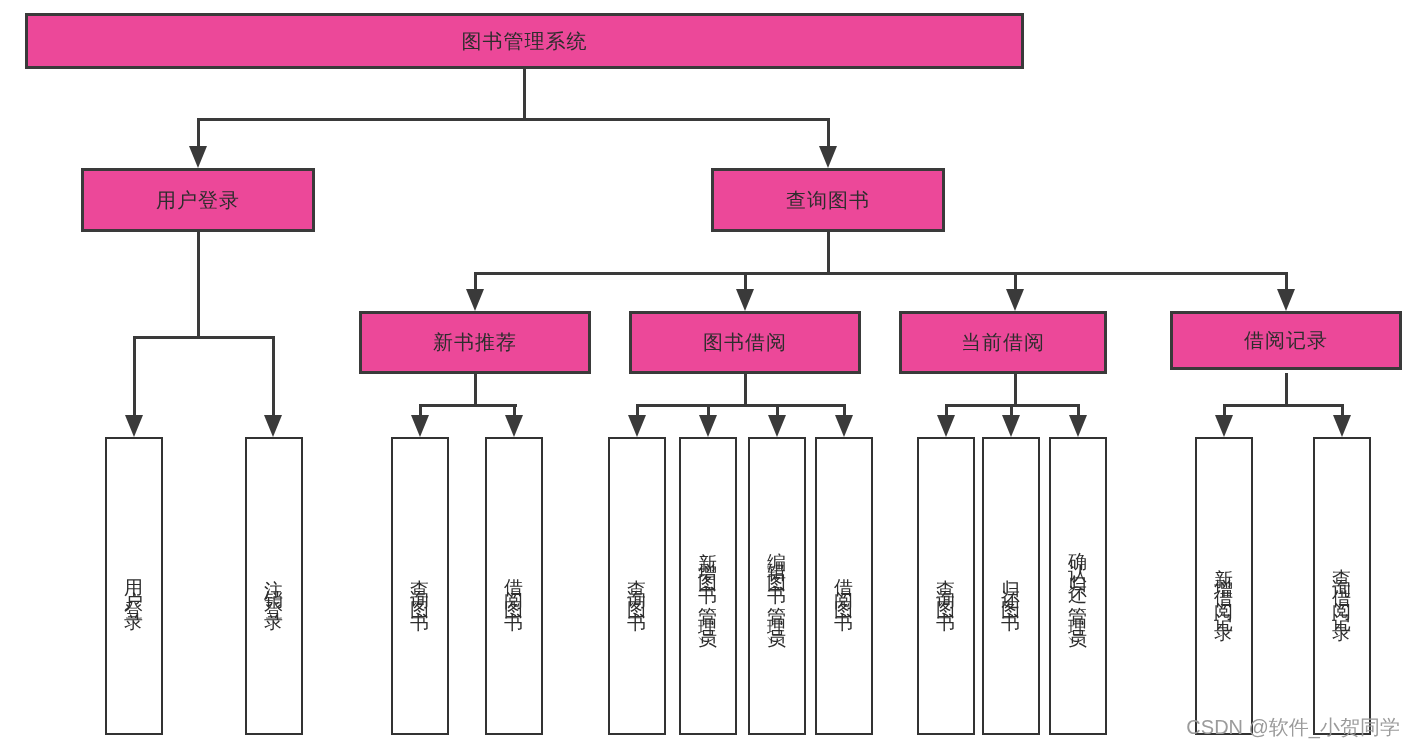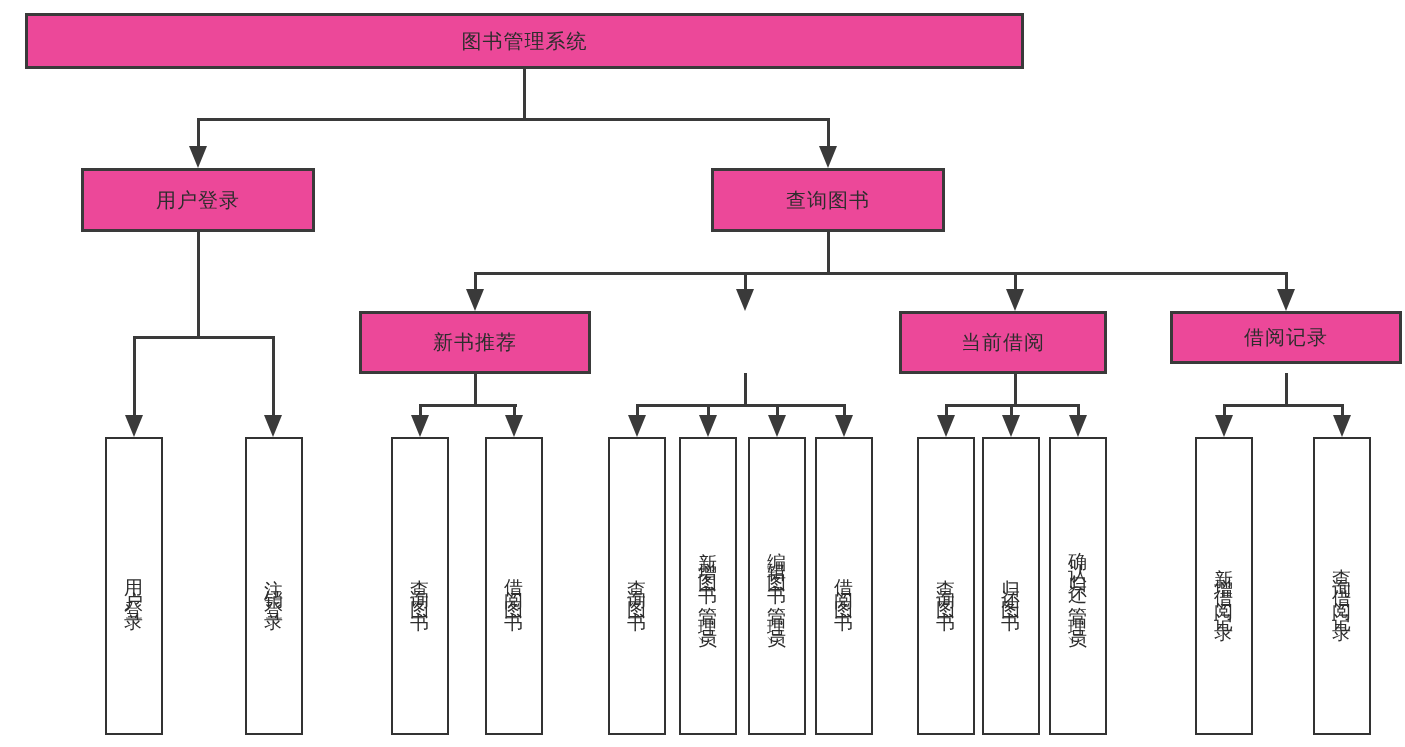--- a/index.html
+++ b/index.html
@@ -115,24 +115,27 @@
   <div class="line vline" style="left:744px; top:272px; height:20px;"></div>
   <div class="arrow" style="left:736px; top:289px;"></div>
   <div class="line vline" style="left:1014px; top:272px; height:20px;"></div>
   <div class="arrow" style="left:1006px; top:289px;"></div>
   <div class="line vline" style="left:1285px; top:272px; height:20px;"></div>
   <div class="arrow" style="left:1277px; top:289px;"></div>
 
   <div class="hbox" style="left:359px; top:311px; width:232px; height:63px;">
     <span class="lbl">新书推荐</span>
   </div>
+  <div class="hbox" style="left:629px; top:311px; width:232px; height:63px;">
+    <span class="lbl">图书借阅</span>
+  </div>
   <div class="hbox" style="left:899px; top:311px; width:208px; height:63px;font-family:Liberation Serif, serif;">
     <span class="lbl">当前借阅</span>
   </div>
-  <div class="hbox" style="left:1170px; top:311px; width:232px; height:53px;">
+  <div class="hbox" style="left:1170px; top:311px; width:232px; height:59px;">
     <span class="lbl">借阅记录</span>
   </div>
 
   <div class="line vline" style="left:474px; top:373px; height:34px;"></div>
   <div class="line hline" style="left:419px; top:404px; width:98px;"></div>
   <div class="line vline" style="left:419px; top:404px; height:14px;"></div>
   <div class="arrow" style="left:411px; top:415px;"></div>
   <div class="line vline" style="left:513px; top:404px; height:14px;"></div>
   <div class="arrow" style="left:505px; top:415px;"></div>
 
@@ -200,14 +203,15 @@
     <span class="vlbl">确认归还（管理员）</span>
   </div>
 
   <div class="vbox" style="left:1195px;">
     <span class="vlbl">新增借阅记录</span>
   </div>
   <div class="vbox" style="left:1313px;">
     <span class="vlbl">查询借阅记录</span>
   </div>
 
+  <div class="watermark">CSDN @软件_小贺同学</div>
 
 </div>
 
 </body></html>

